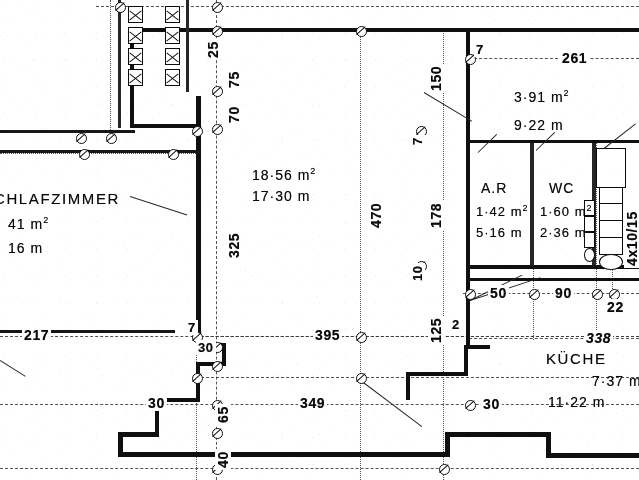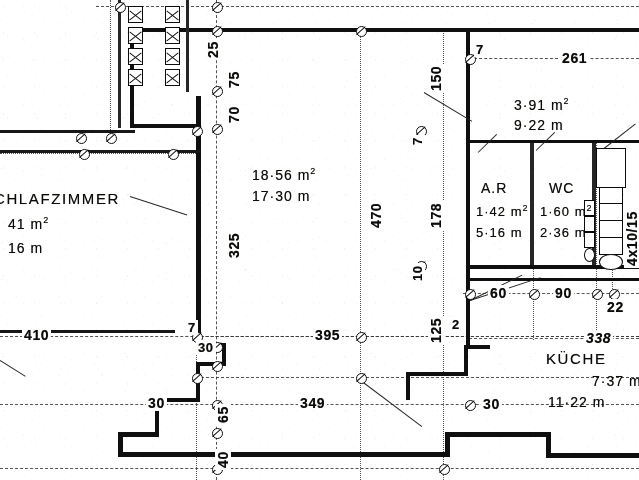--- a/index.html
+++ b/index.html
@@ -203,44 +203,44 @@
   <div class="node" style="left:360px;top:377px;"></div>
   <div class="node" style="left:443px;top:468px;"></div>
 
   <div class="txt room-name" style="left:-6px;top:190px;">CHLAFZIMMER</div>
   <div class="txt room-val" style="left:8px;top:215px;"><span>41  m</span><span class="sup">2</span></div>
   <div class="txt room-val" style="left:8px;top:240px;">16  m</div>
 
   <div class="txt room-val" style="left:252px;top:166px;"><span>18·56 m</span><span class="sup">2</span></div>
   <div class="txt room-val" style="left:252px;top:188px;">17·30  m</div>
 
-  <div class="txt room-val" style="left:514px;top:96px;text-align:center;"><span>3·91  m</span><span class="sup">2</span></div>
+  <div class="txt room-val" style="left:514px;top:88px;text-align:center;"><span>3·91  m</span><span class="sup">2</span></div>
   <div class="txt room-val" style="left:514px;top:117px;">9·22  m</div>
 
   <div class="txt room-name" style="left:481px;top:180px;font-size:14px;letter-spacing:1px;">A.R</div>
   <div class="txt room-val" style="left:476px;top:203px;font-size:13px;"><span>1·42  m</span><span class="sup">2</span></div>
   <div class="txt room-val" style="left:476px;top:225px;font-size:13px;">5·16 m</div>
 
   <div class="txt room-name" style="left:549px;top:180px;font-size:14px;letter-spacing:1px;">WC</div>
   <div class="txt room-val" style="left:540px;top:203px;font-size:13px;"><span>1·60  m</span><span class="sup">2</span></div>
   <div class="txt room-val" style="left:540px;top:225px;font-size:13px;">2·36  m</div>
 
   <div class="txt room-name" style="left:546px;top:350px;">KÜCHE</div>
   <div class="txt room-val" style="left:548px;top:372px;margin-left:44px;"><span>7·37 m</span><span class="sup">2</span></div>
   <div class="txt room-val" style="left:548px;top:394px;">11·22  m</div>
 
   <div class="txt dimlab" style="left:560px;top:50px;">261</div>
-  <div class="txt dimlab" style="left:22px;top:327px;">410</div>
+  <div class="txt dimlab" style="left:22px;top:327px;">217</div>
   <div class="txt dimlab" style="left:313px;top:327px;">395</div>
   <div class="txt dimlab" style="left:298px;top:395px;">349</div>
   <div class="txt dimlab" style="left:584px;top:330px;font-style:italic;">338</div>
   <div class="txt dimlab" style="left:146px;top:395px;">30</div>
   <div class="txt dimlab" style="left:196px;top:340px;font-size:13px;">30</div>
   <div class="txt dimlab" style="left:481px;top:396px;">30</div>
-  <div class="txt dimlab" style="left:488px;top:285px;">60</div>
+  <div class="txt dimlab" style="left:488px;top:285px;">50</div>
   <div class="txt dimlab" style="left:553px;top:285px;">90</div>
   <div class="txt dimlab" style="left:605px;top:299px;">22</div>
 
   <div class="txt dimlab v" style="left:205px;top:60px;">25</div>
   <div class="txt dimlab v" style="left:226px;top:90px;">75</div>
   <div class="txt dimlab v" style="left:226px;top:125px;">70</div>
   <div class="txt dimlab v" style="left:226px;top:260px;">325</div>
   <div class="txt dimlab v" style="left:368px;top:230px;">470</div>
   <div class="txt dimlab v" style="left:428px;top:93px;">150</div>
   <div class="txt dimlab v" style="left:410px;top:147px;font-size:13px;">7</div>

